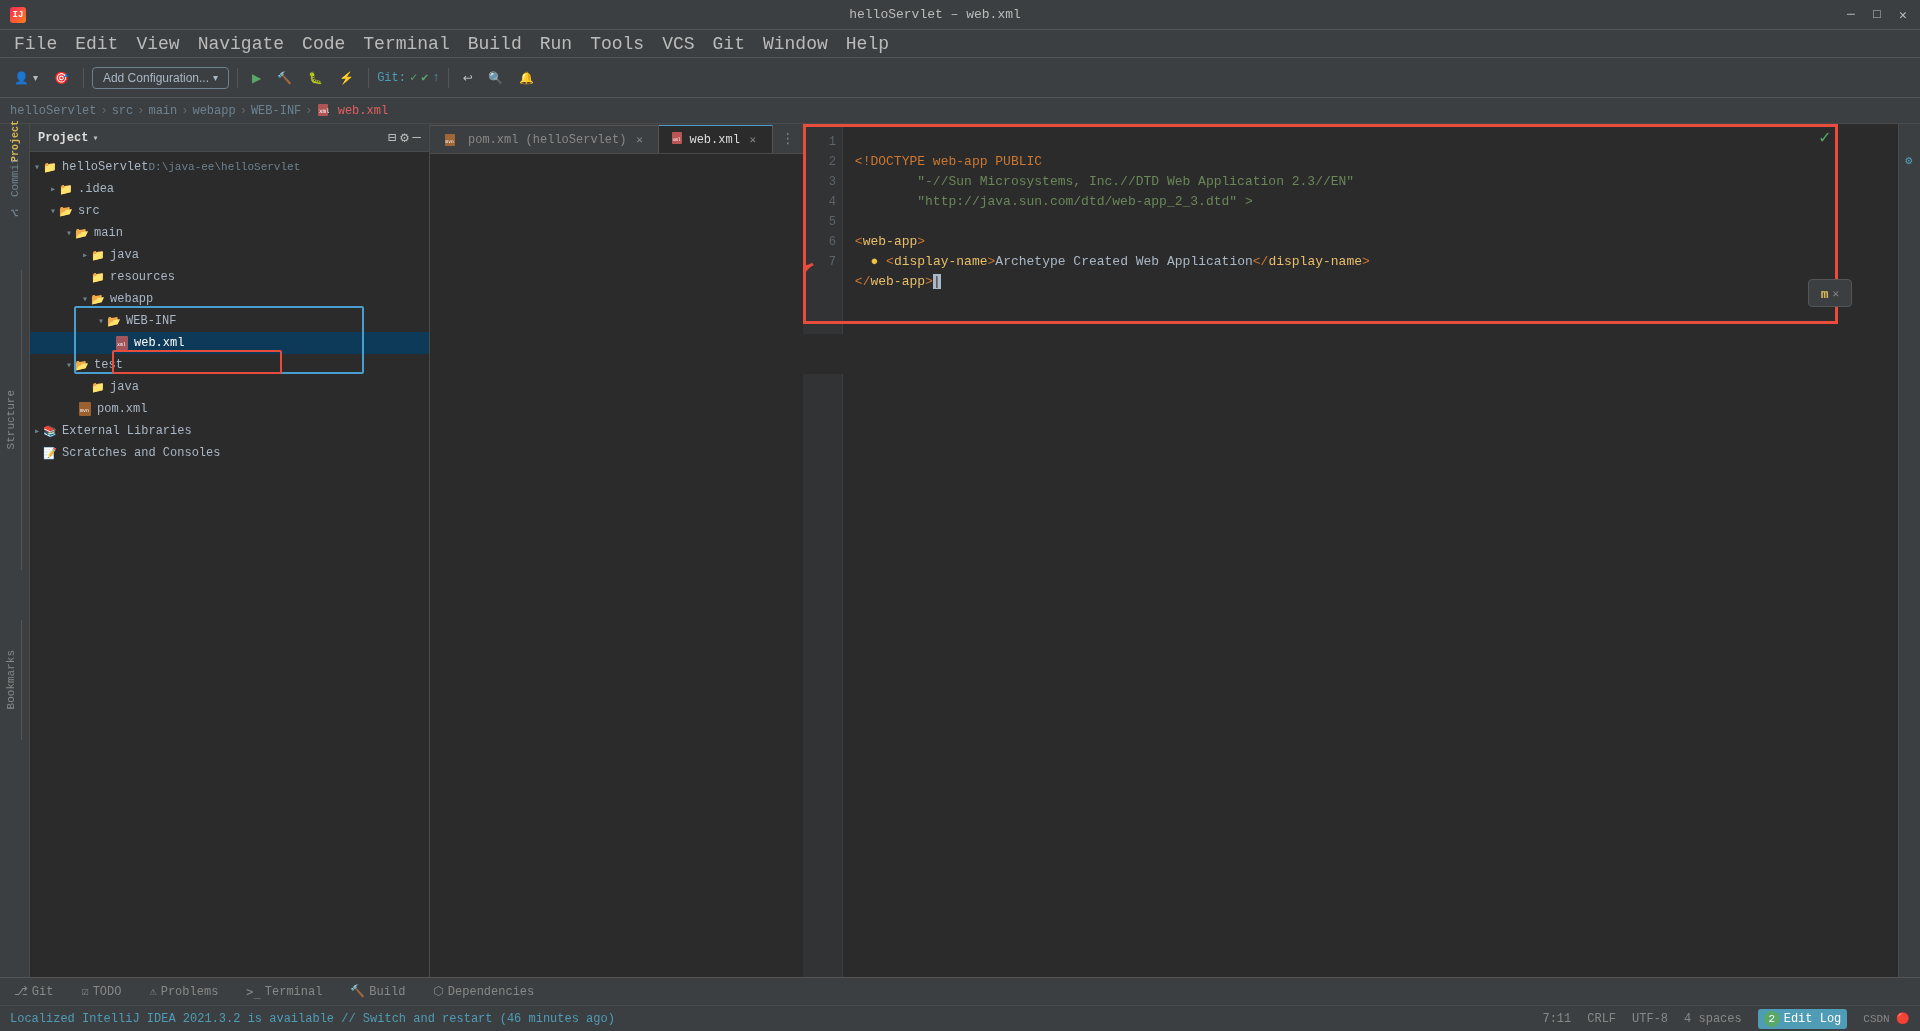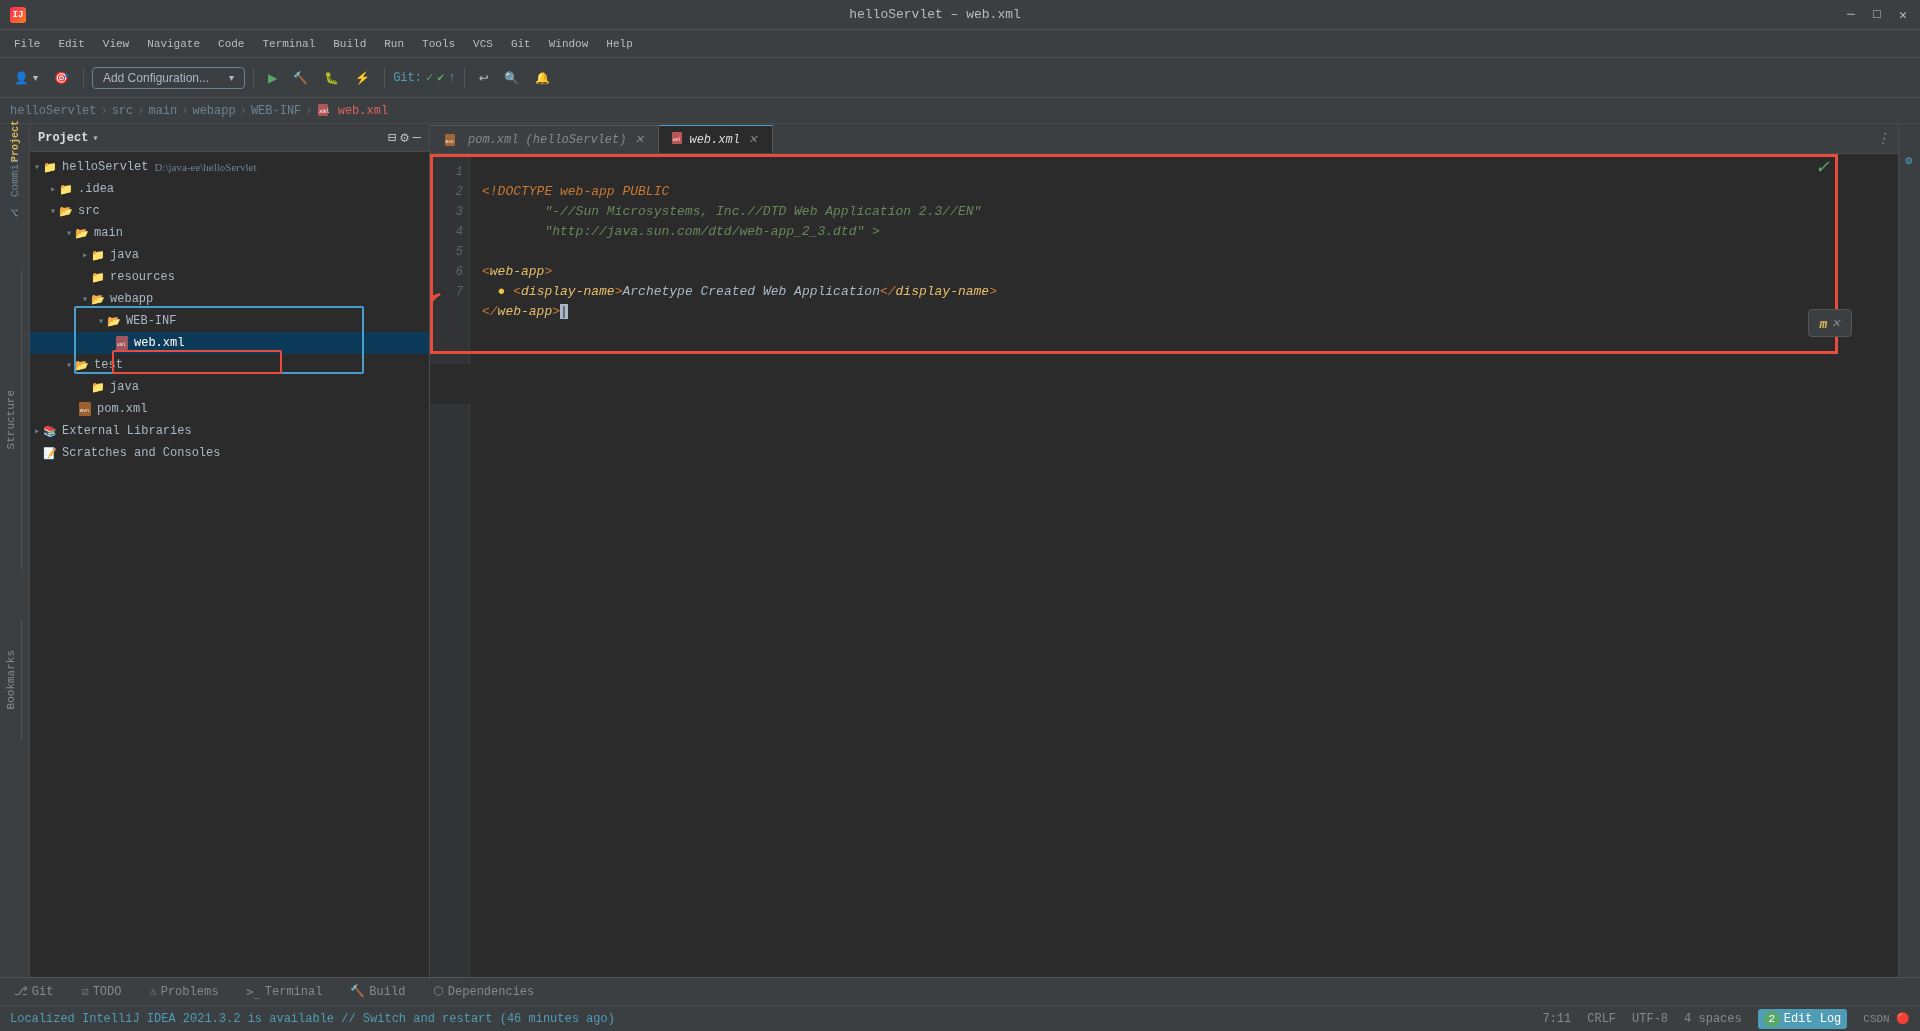--- a/index.html
+++ b/index.html
@@ -65,21 +65,21 @@
       background: #3c3f41;
       display: flex;
       align-items: center;
       padding: 0 6px;
       border-bottom: 1px solid #555;
       gap: 2px;
     }
     .menu-item {
       padding: 2px 8px;
       color: #bbb;
-      font-size: 11px;
+      font-size: 18px;
       cursor: pointer;
       border-radius: 3px;
       text-align: center;
     }
 
     
     #toolbar {
       height: 40px;
       background: #3c3f41;
       display: flex;
@@ -199,23 +199,21 @@
       justify-content: center;
       flex-shrink: 0;
       font-size: 11px;
     }
     .arrow { color: #6d8291; font-size: 10px; margin-right: 2px; }
 
     
     #editor-area {
       flex: 1;
       display: flex;
-      flex-direction: column;
       background: #2b2b2b;
-      font-style: italic;
     }
 
     
     #editor-tabs {
       height: 30px;
       background: #3c3f41;
       display: flex;
       align-items: flex-end;
       border-bottom: 1px solid #4a4a4a;
     }
@@ -377,21 +375,21 @@
     .add-config-btn {
       background: transparent;
       border: 1px solid #6d8291;
       color: #a9b7c6;
       padding: 3px 10px;
       border-radius: 4px;
       cursor: pointer;
       font-size: 12px;
       display: flex;
       align-items: center;
-      gap: 20px;
+      gap: 4px;
     }
 
     
     .git-indicator {
       display: flex;
       align-items: center;
       gap: 4px;
       color: #4e9cb5;
       font-size: 12px;
     }
@@ -552,21 +550,21 @@
         <span style="font-size:14px; cursor:pointer;">—</span>
       </div>
     </div>
 
     <div id="project-tree" style="position:relative;">
 
       <div class="tree-item" style="padding-left:4px;">
         <span class="arrow">▾</span>
         <span class="tree-icon module-icon">📁</span>
         <span>helloServlet</span>
-        <span style="color:#6d8291; margin-left:6px; font-size:11px;font-family:Liberation Serif, serif;">D:\java-ee\helloServlet</span>
+        <span style="color:#6d8291; margin-left:0; font-size:11px;">D:\java-ee\helloServlet</span>
       </div>
 
       <div class="tree-item" style="padding-left:20px;">
         <span class="arrow">▸</span>
         <span class="tree-icon" style="color:#888;">📁</span>
         <span>.idea</span>
       </div>
 
       <div class="tree-item" style="padding-left:20px;">
         <span class="arrow">▾</span>

